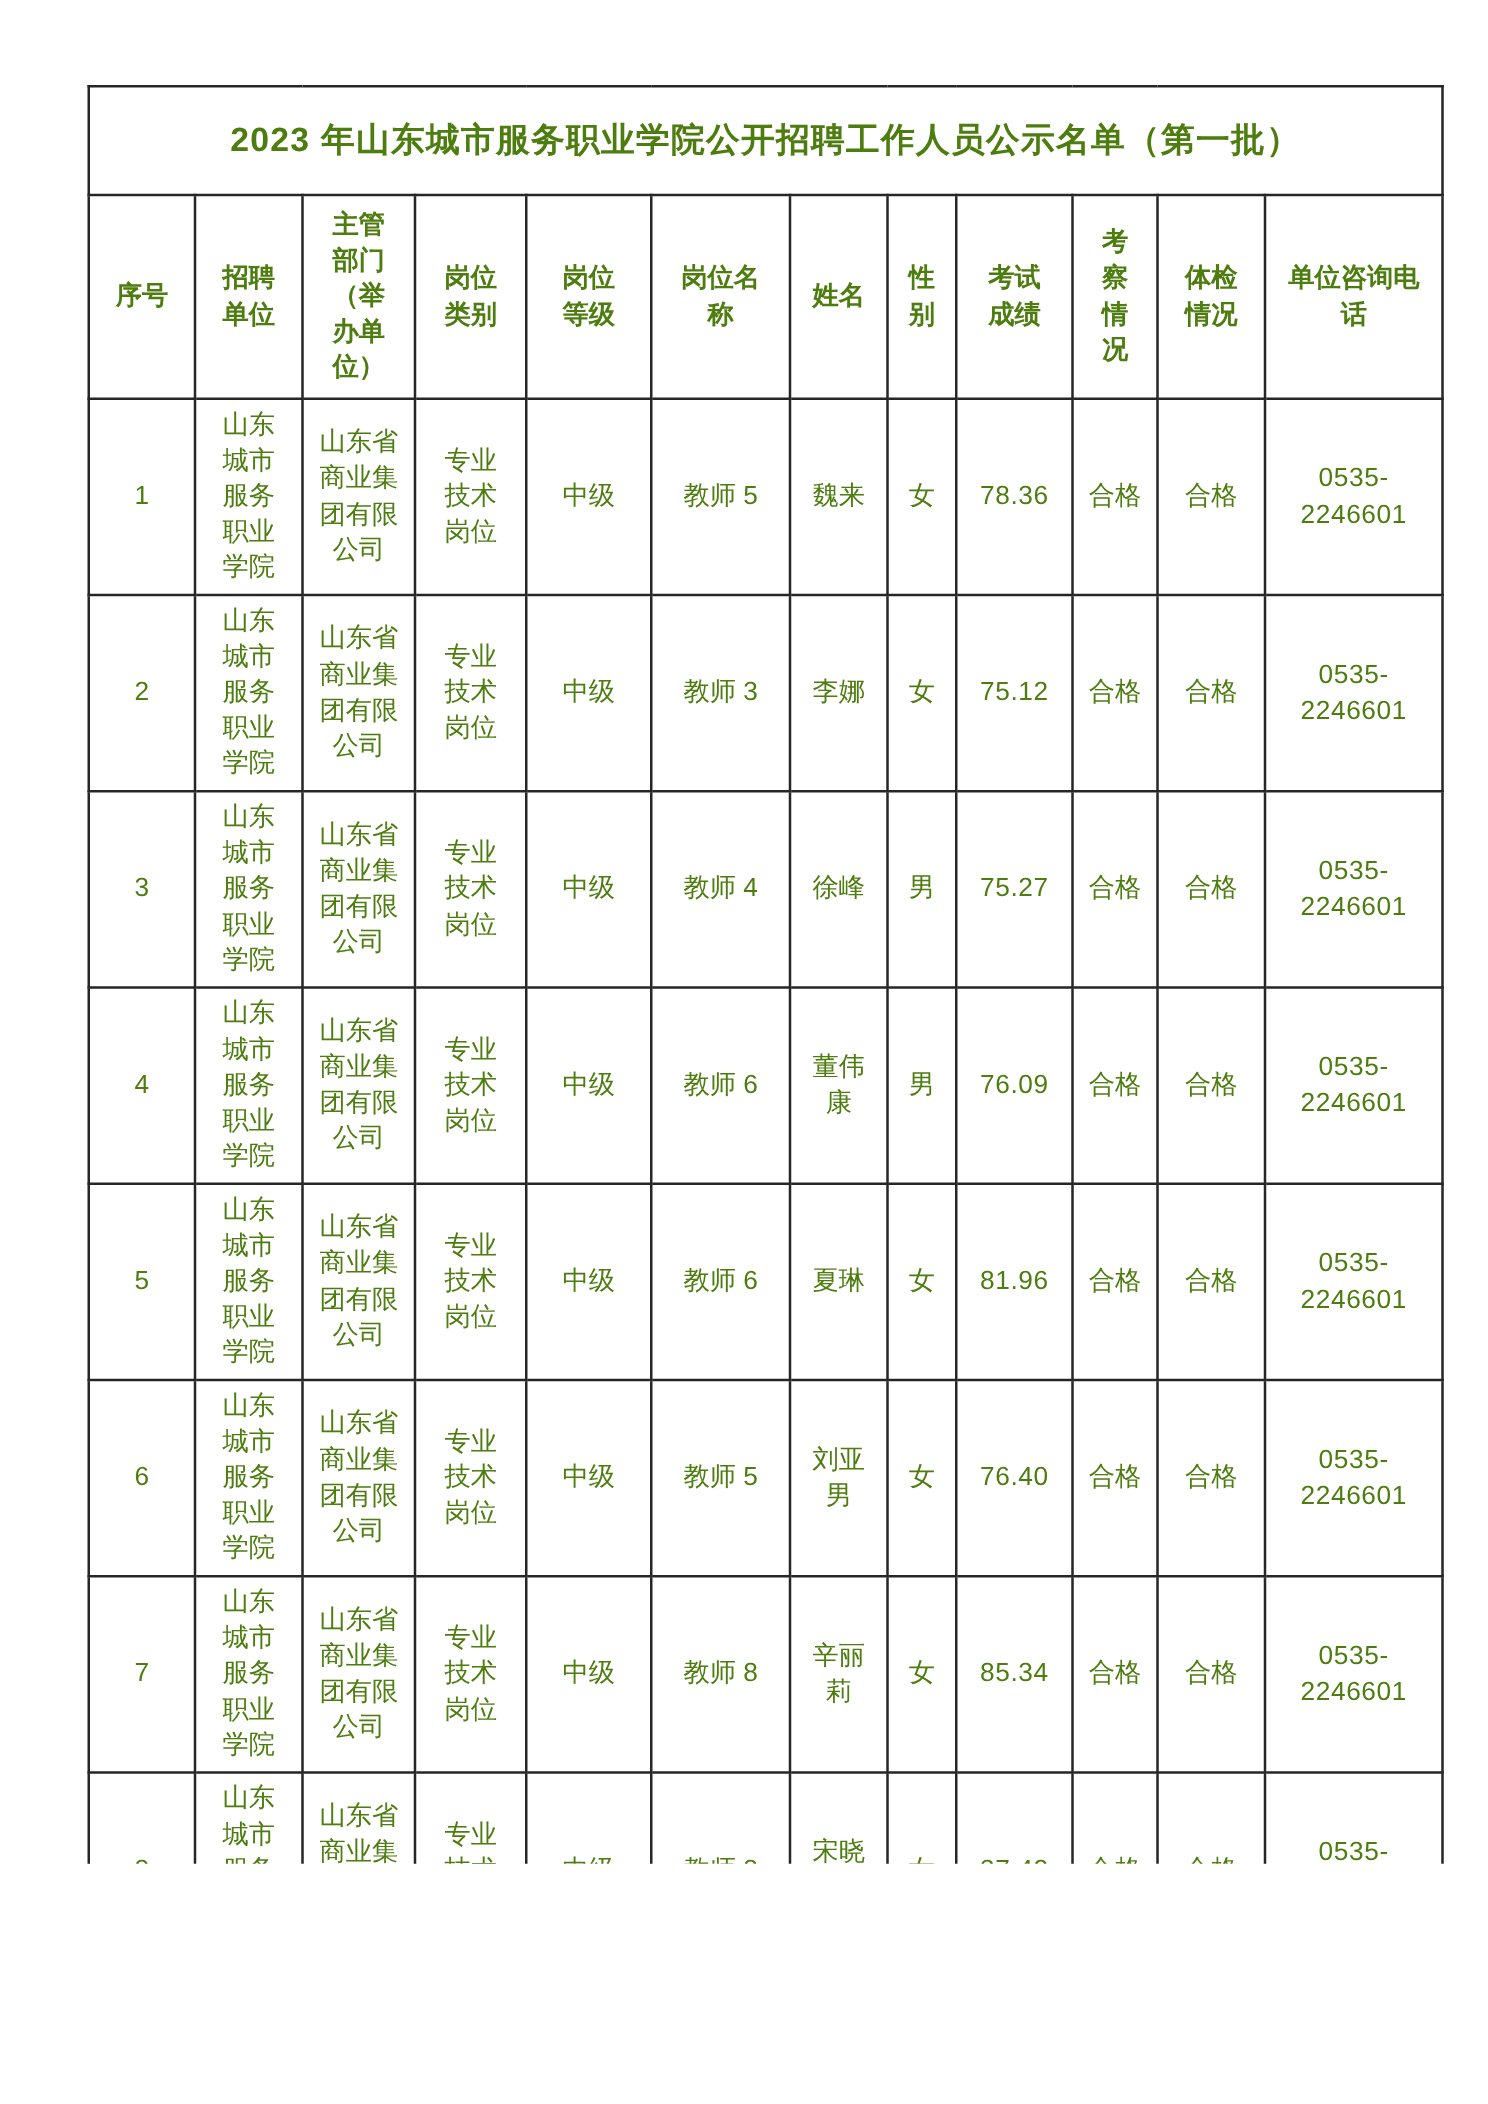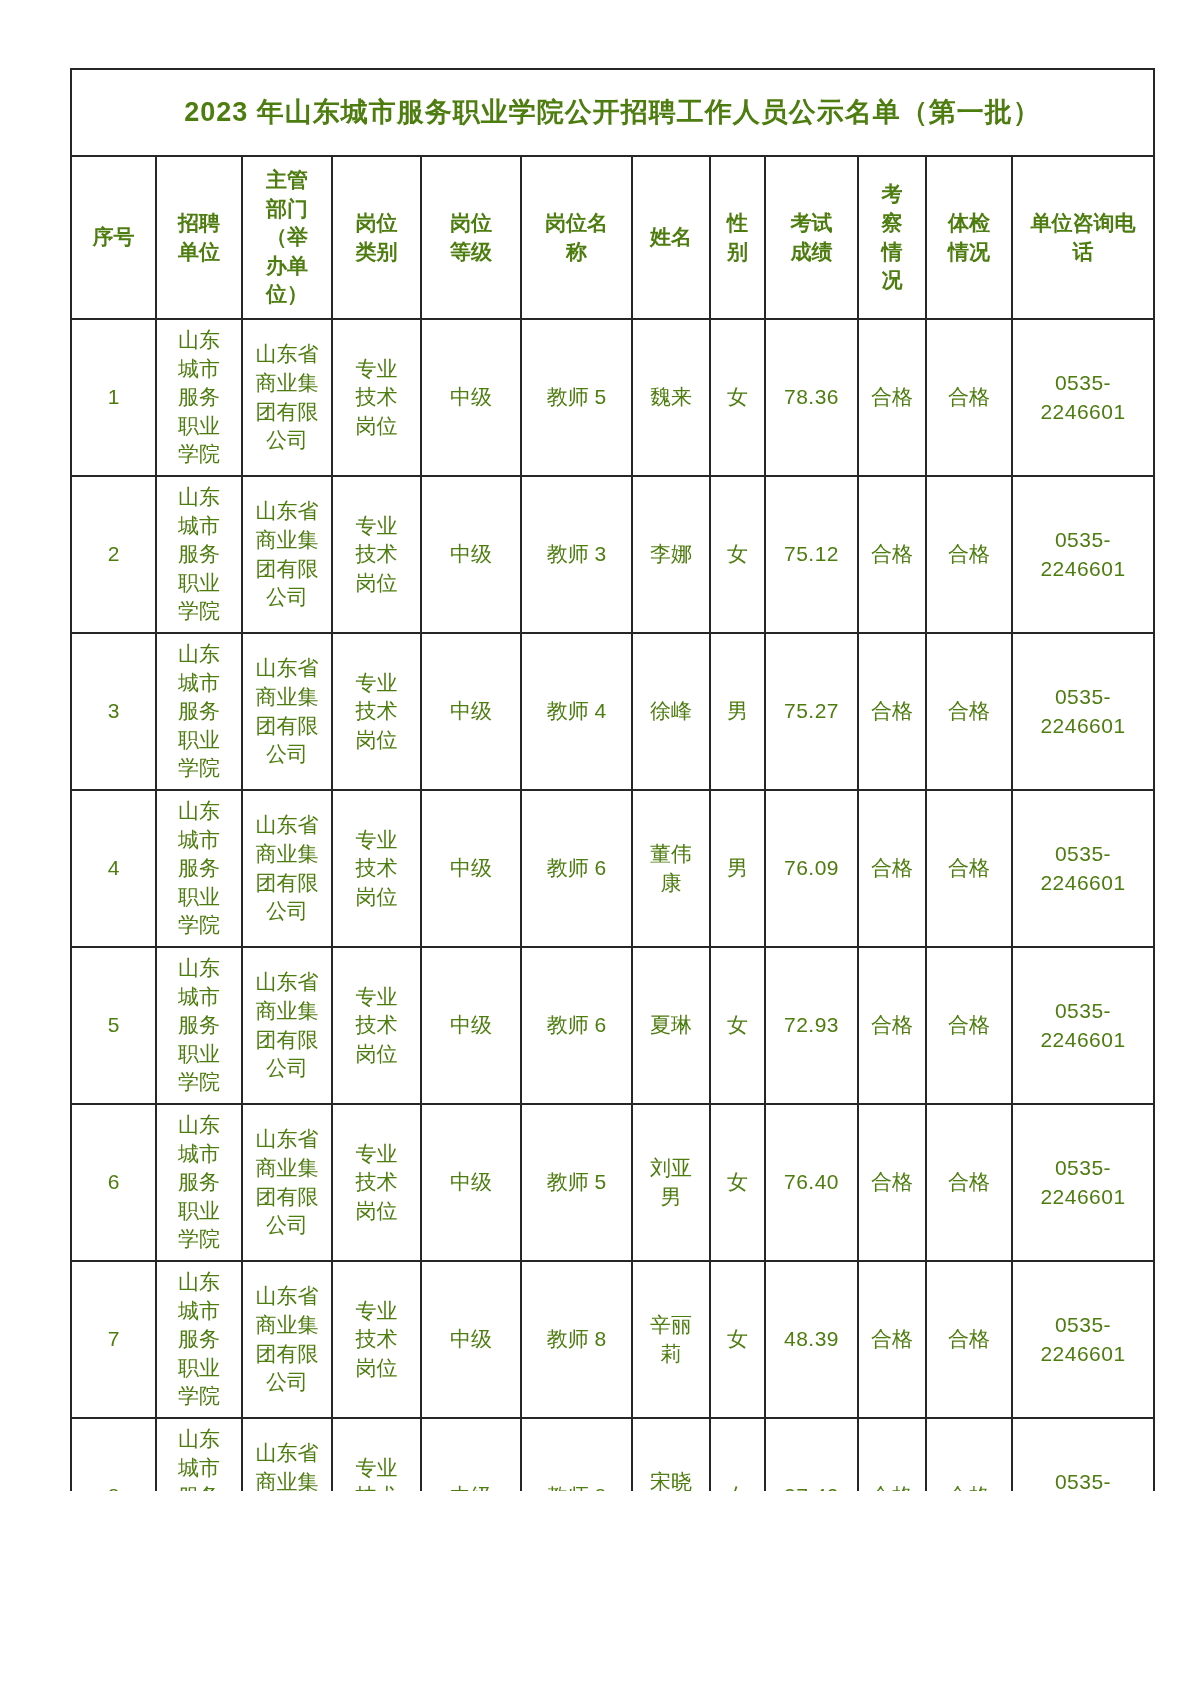--- a/index.html
+++ b/index.html
@@ -217,21 +217,21 @@
 商业集
 团有限
 公司</td>
           <td class="cell-category">专业
 技术
 岗位</td>
           <td class="cell-level">中级</td>
           <td class="cell-position">教师 6</td>
           <td class="cell-name">夏琳</td>
           <td class="cell-gender">女</td>
-          <td class="cell-score">72.93</td>
+          <td class="cell-score">81.96</td>
           <td class="cell-review">合格</td>
           <td class="cell-physical">合格</td>
           <td class="cell-phone">0535-2246601</td>
         </tr>
         <tr class="data-row">
           <td class="cell-seq">6</td>
           <td class="cell-unit">山东
 城市
 服务
 职业
@@ -265,21 +265,21 @@
 团有限
 公司</td>
           <td class="cell-category">专业
 技术
 岗位</td>
           <td class="cell-level">中级</td>
           <td class="cell-position">教师 8</td>
           <td class="cell-name">辛丽
 莉</td>
           <td class="cell-gender">女</td>
-          <td class="cell-score">48.39</td>
+          <td class="cell-score">85.34</td>
           <td class="cell-review">合格</td>
           <td class="cell-physical">合格</td>
           <td class="cell-phone">0535-2246601</td>
         </tr>
         <tr class="data-row">
           <td class="cell-seq">8</td>
           <td class="cell-unit">山东
 城市
 服务
 职业

